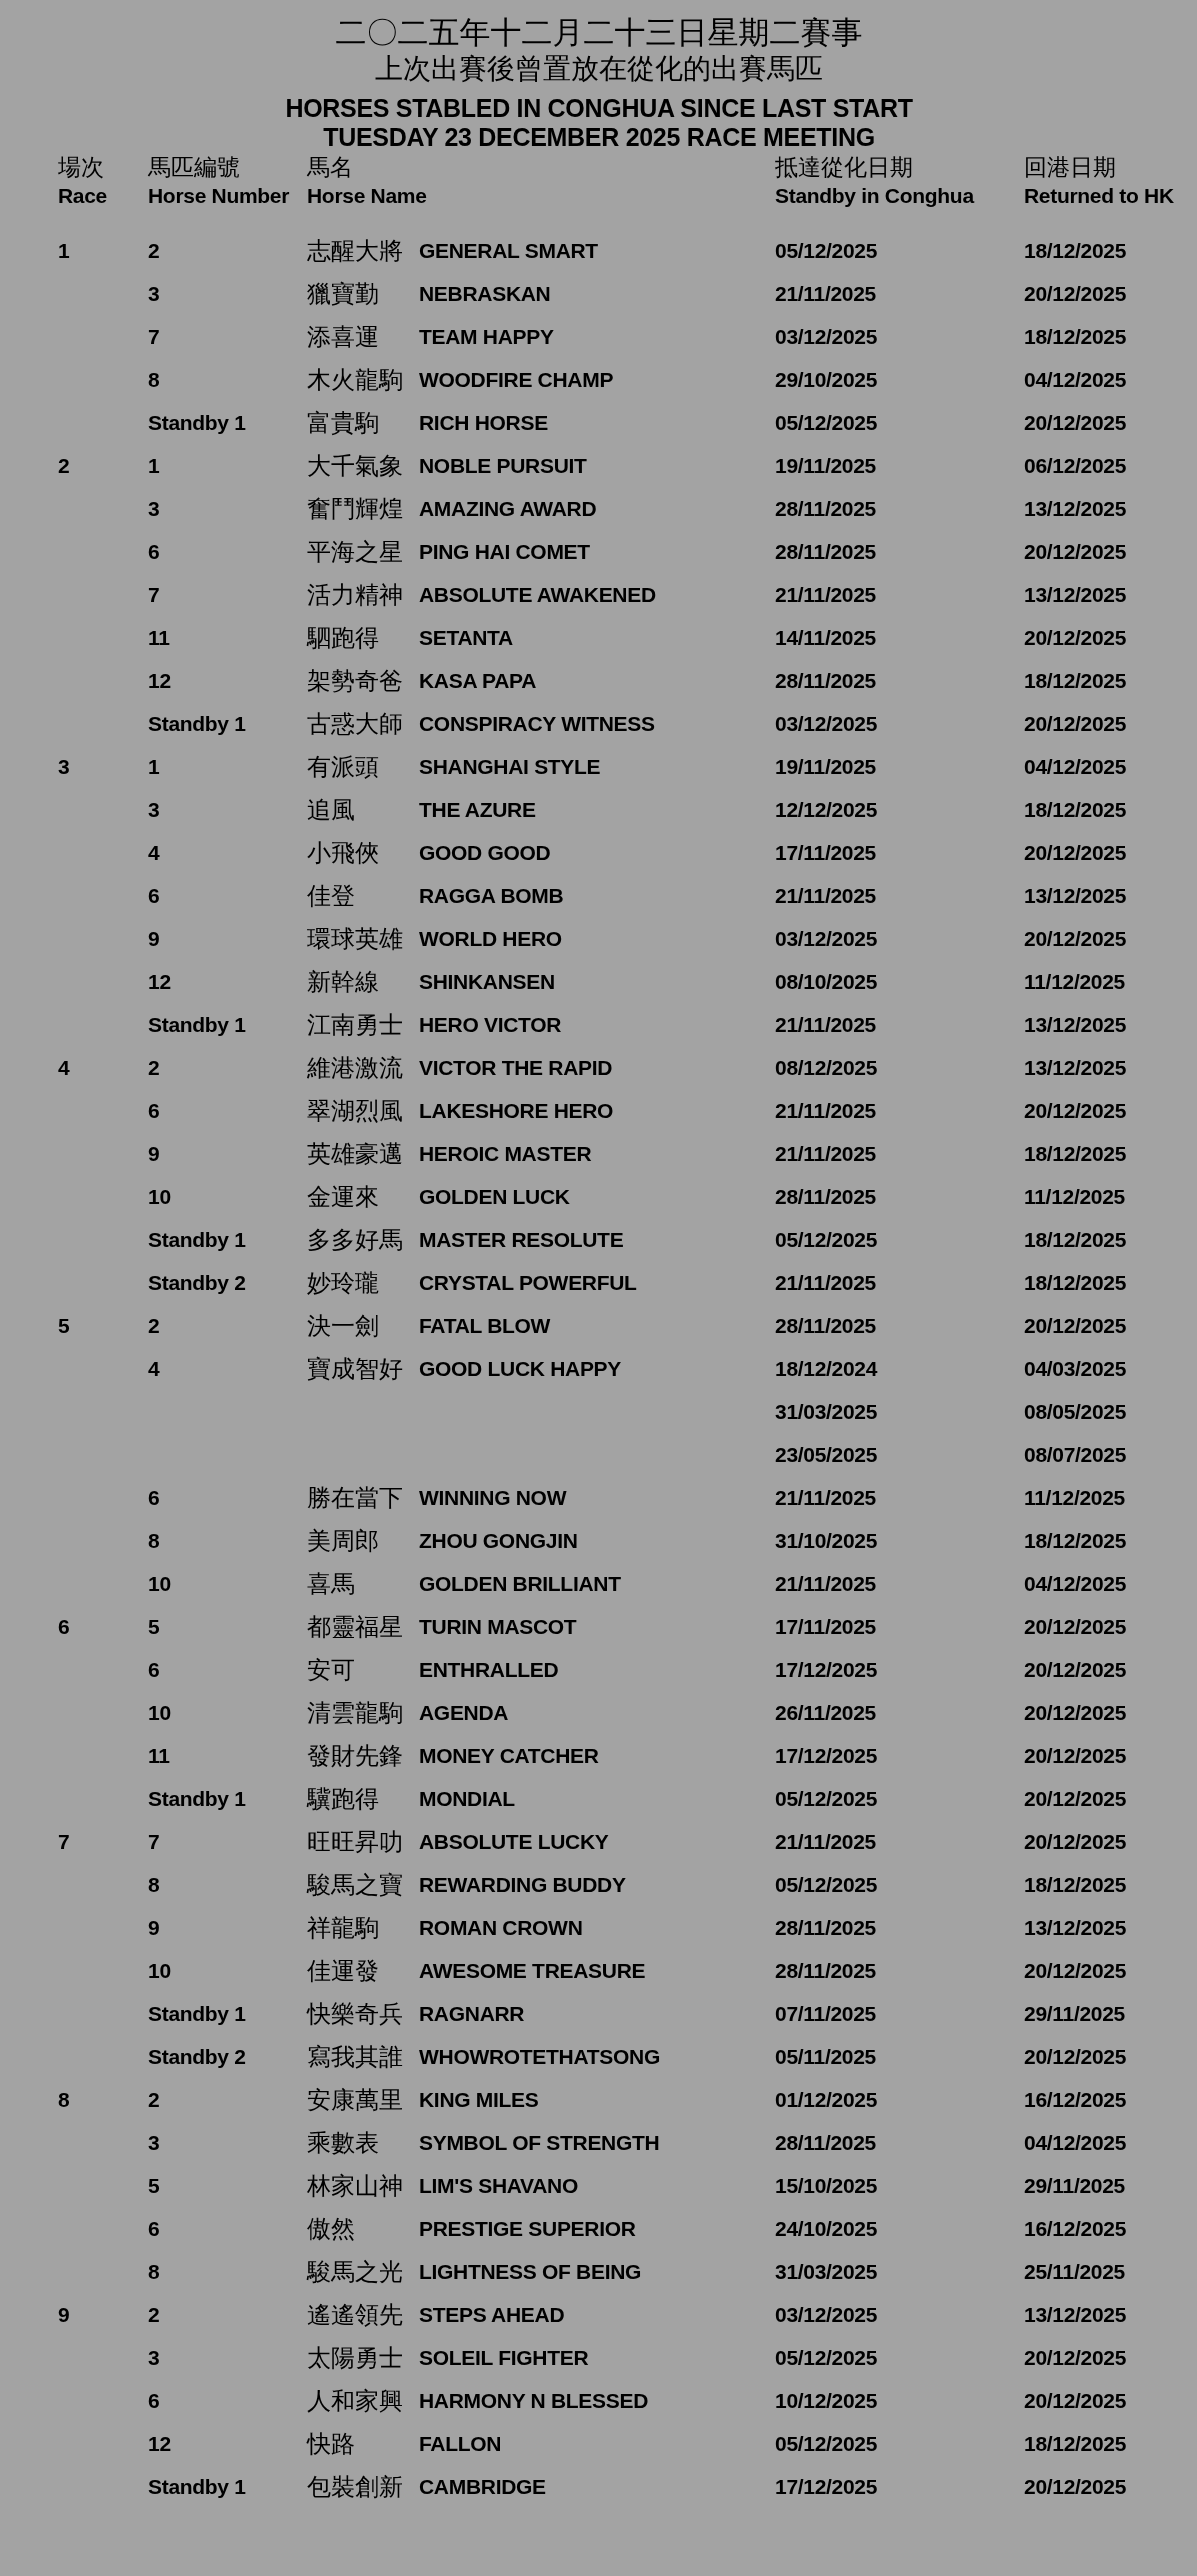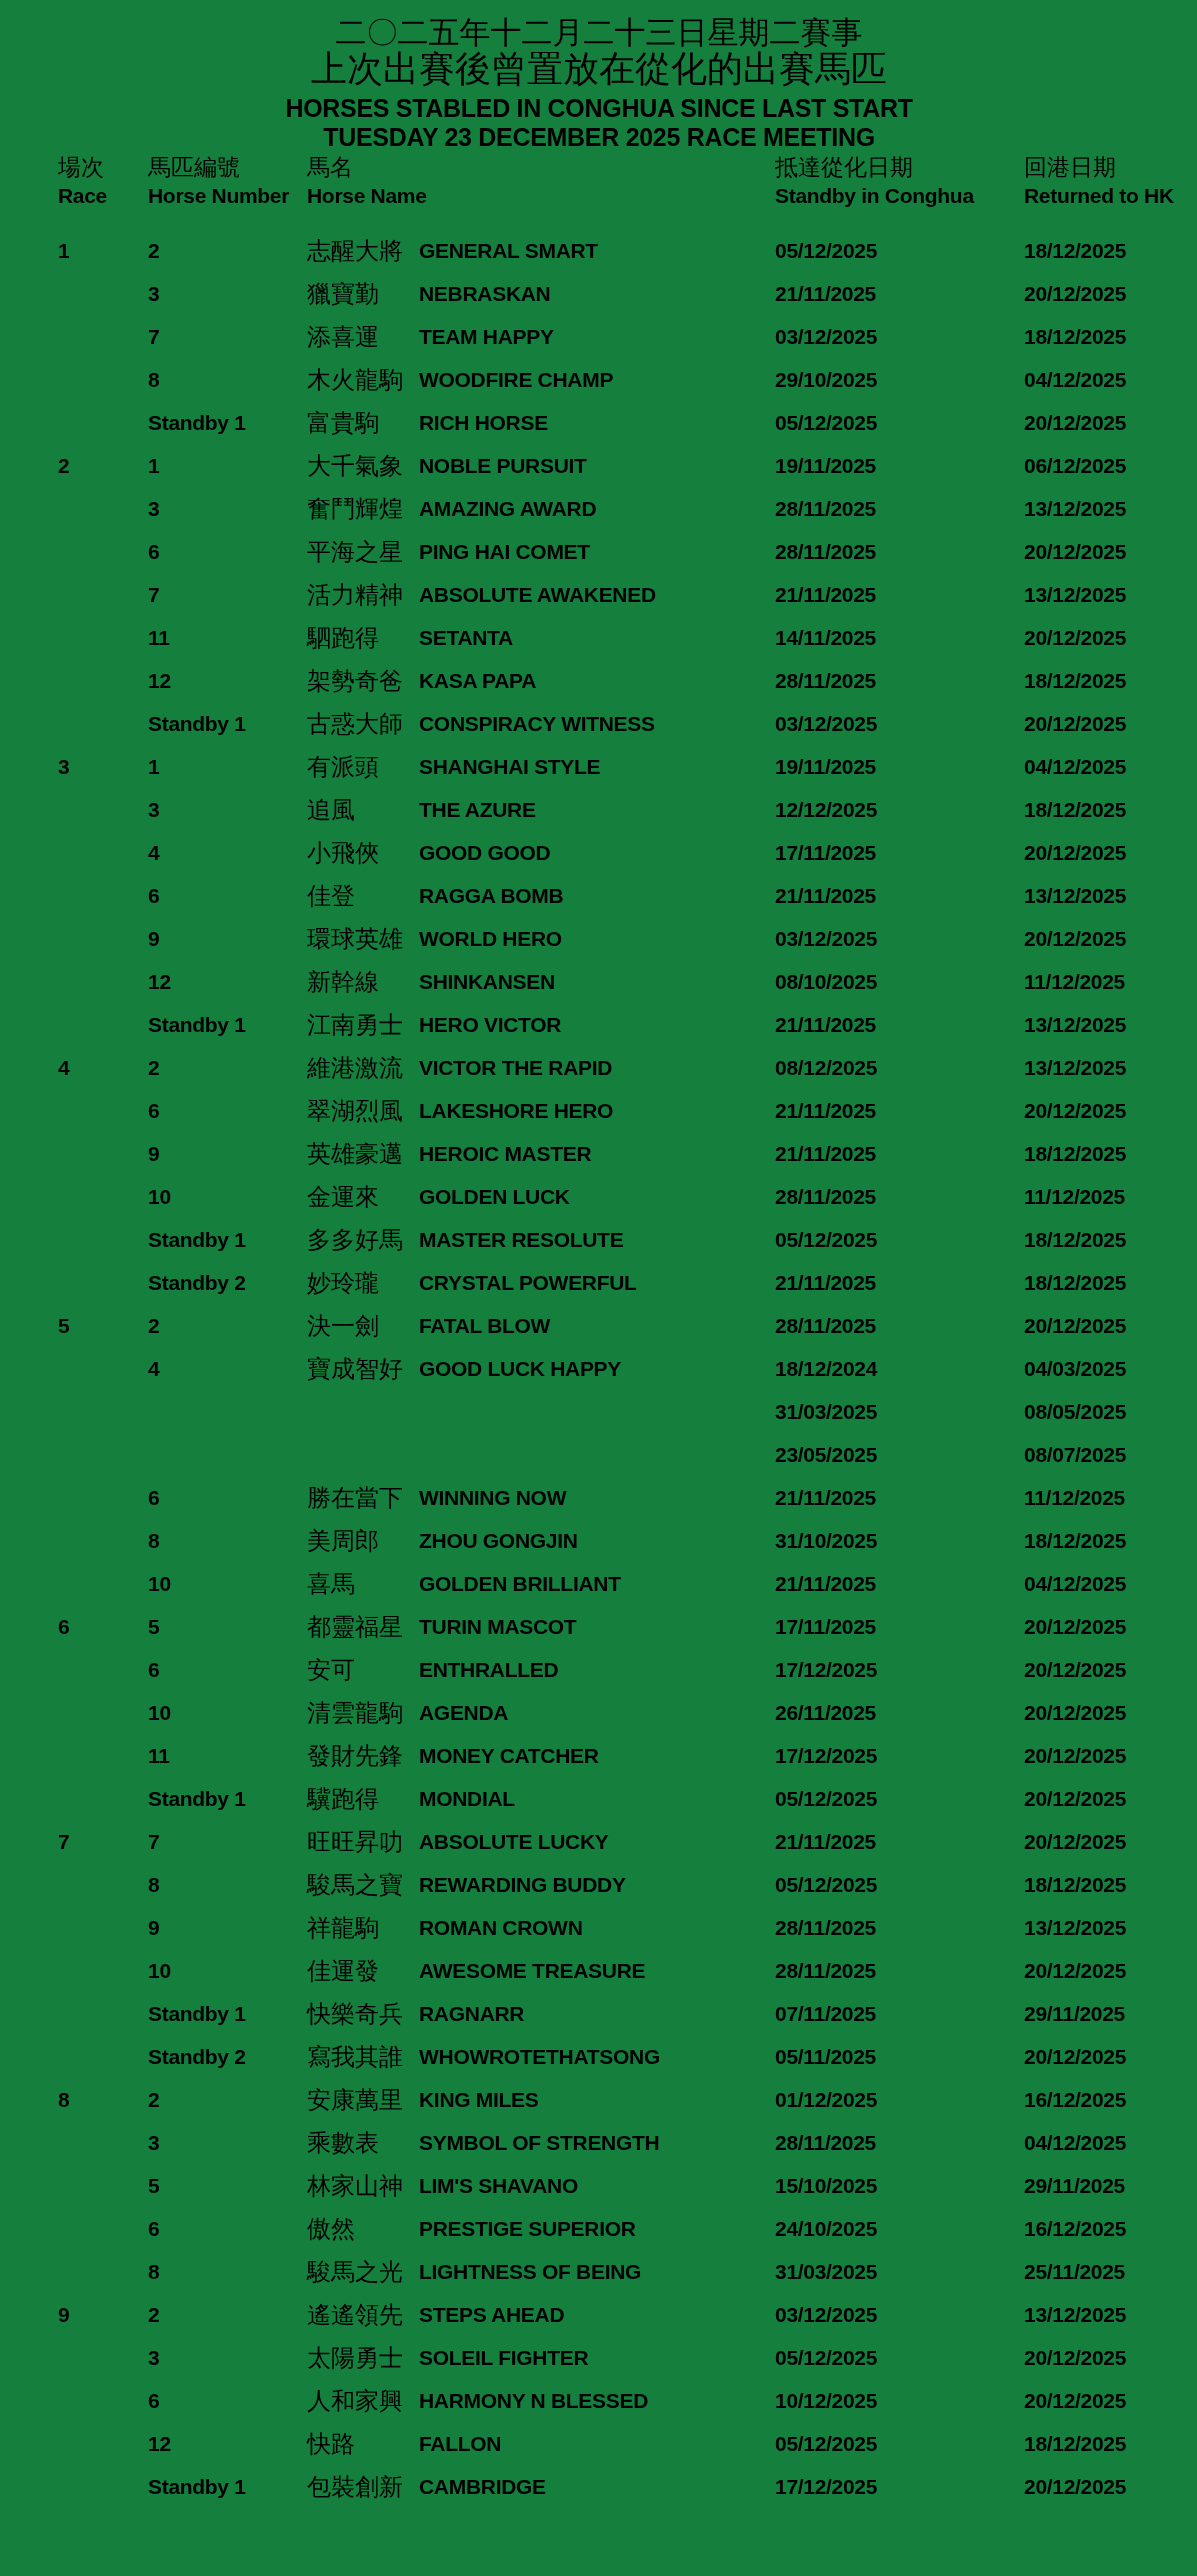--- a/index.html
+++ b/index.html
@@ -6,35 +6,35 @@
     margin: 0;
     padding: 0;
     background: #ffffff;
     color: #000000;
     font-family: "Liberation Sans", sans-serif;
   }
   .page {
     position: relative;
     width: 1198px;
     height: 2576px;
-    background: #15803d;
+    background: #a3a3a3;
     box-sizing: border-box;
     padding-top: 14px;
     overflow: hidden;
   }
   .title-zh-1 {
     text-align: center;
     font-size: 31px;
     line-height: 38px;
     font-weight: 400;
     white-space: nowrap;
   }
   .title-zh-2 {
     text-align: center;
-    font-size: 36px;
+    font-size: 28px;
     line-height: 34px;
     font-weight: 400;
     white-space: nowrap;
   }
   .title-en {
     text-align: center;
     font-size: 25px;
     line-height: 29px;
     font-weight: 700;
     letter-spacing: -0.3px;

